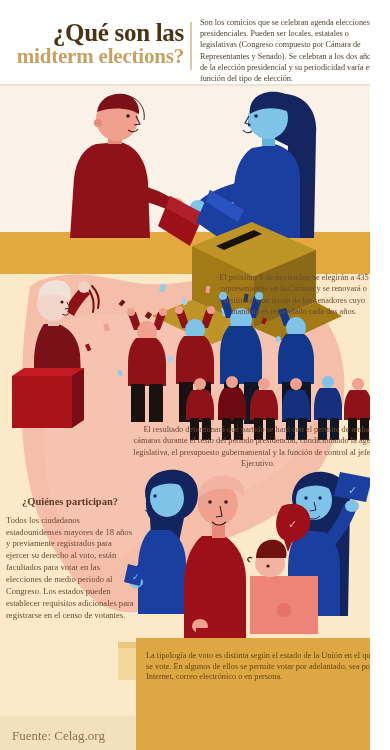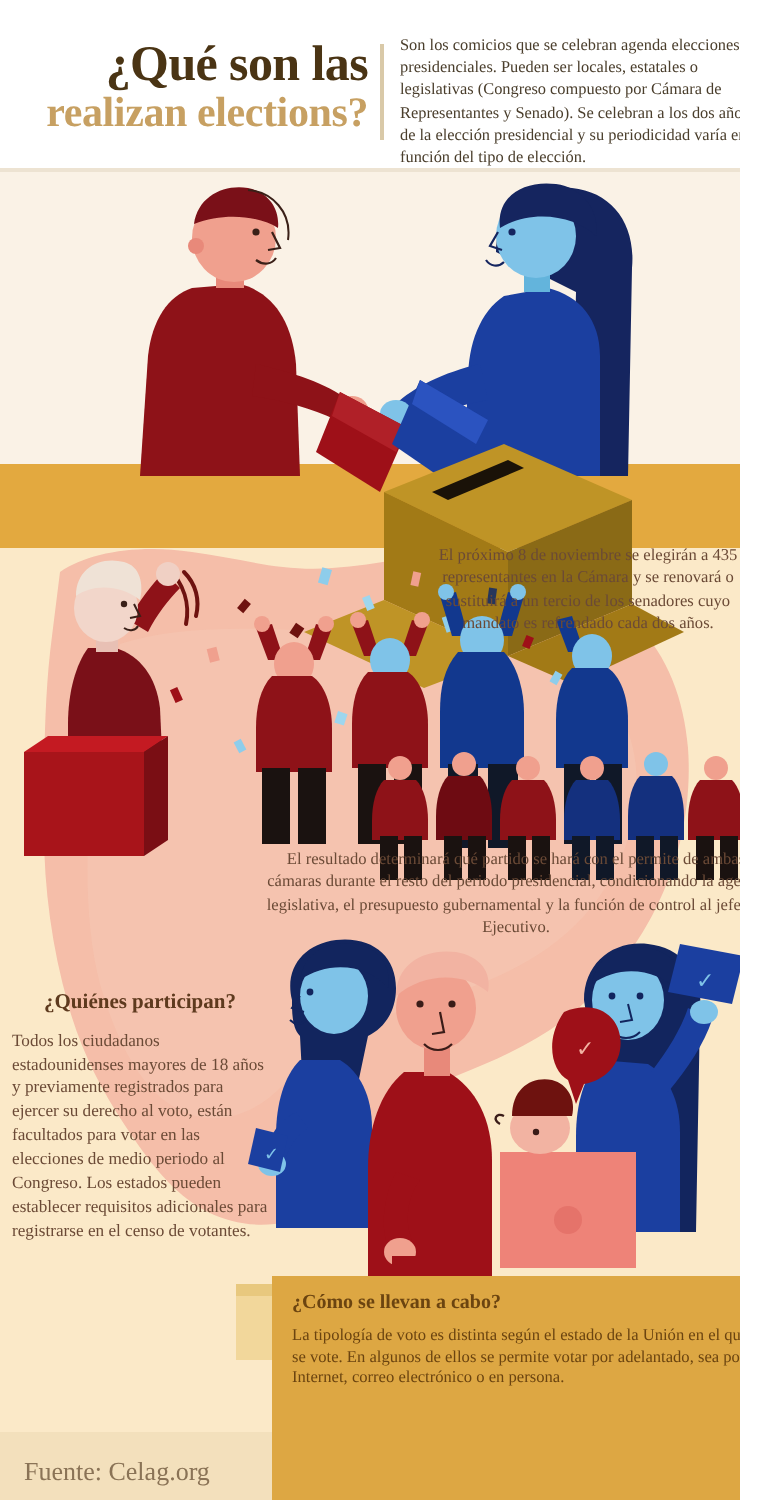--- a/index.html
+++ b/index.html
@@ -170,21 +170,21 @@
   }
 </style>
 </head>
 <body>
 
 <div id="page">
 
   <div id="header">
     <div id="title-block">
       <div class="title-line1">¿Qué son las</div>
-      <div class="title-line2">realizan elections?</div>
+      <div class="title-line2">midterm elections?</div>
     </div>
     <div id="header-divider"></div>
     <div id="header-text">Son los comicios que se celebran agenda elecciones presidenciales. Pueden ser locales, estatales o legislativas (Congreso compuesto por Cámara de Representantes y Senado). Se celebran a los dos años de la elección presidencial y su periodicidad varía en función del tipo de elección.</div>
     <div id="header-rule"></div>
   </div>
 
   <div id="scene">
 
     <svg class="svg-layer" viewBox="0 0 390 664" preserveAspectRatio="none">
 
@@ -564,21 +564,20 @@
     <div class="para-center" id="para-1">El próximo 8 de noviembre se elegirán a 435 representantes en la Cámara y se renovará o sustituirá a un tercio de los senadores cuyo mandato es refrendado cada dos años.</div>
 
     <div class="para-center" id="para-2">El resultado determinará qué partido se hará con el permite de ambas cámaras durante el resto del periodo presidencial, condicionando la agenda legislativa, el presupuesto gubernamental y la función de control al jefe del Ejecutivo.</div>
 
     <div id="block-quienes">
       <div class="sub-heading">¿Quiénes participan?</div>
       <div id="quienes-body">Todos los ciudadanos estadounidenses mayores de 18 años y previamente registrados para ejercer su derecho al voto, están facultados para votar en las elecciones de medio periodo al Congreso. Los estados pueden establecer requisitos adicionales para registrarse en el censo de votantes.</div>
     </div>
 
     <div id="panel-como">
-      <div id="como-heading">¿Cómo se llevan a cabo?</div>
       <div class="como-p">La tipología de voto es distinta según el estado de la Unión en el que se vote. En algunos de ellos se permite votar por adelantado, sea por Internet, correo electrónico o en persona.</div>
     </div>
   </div>
 
   <div id="footer"></div>
   <div id="footer-text">Fuente: Celag.org</div>
 
 </div>
 
 </body></html>

